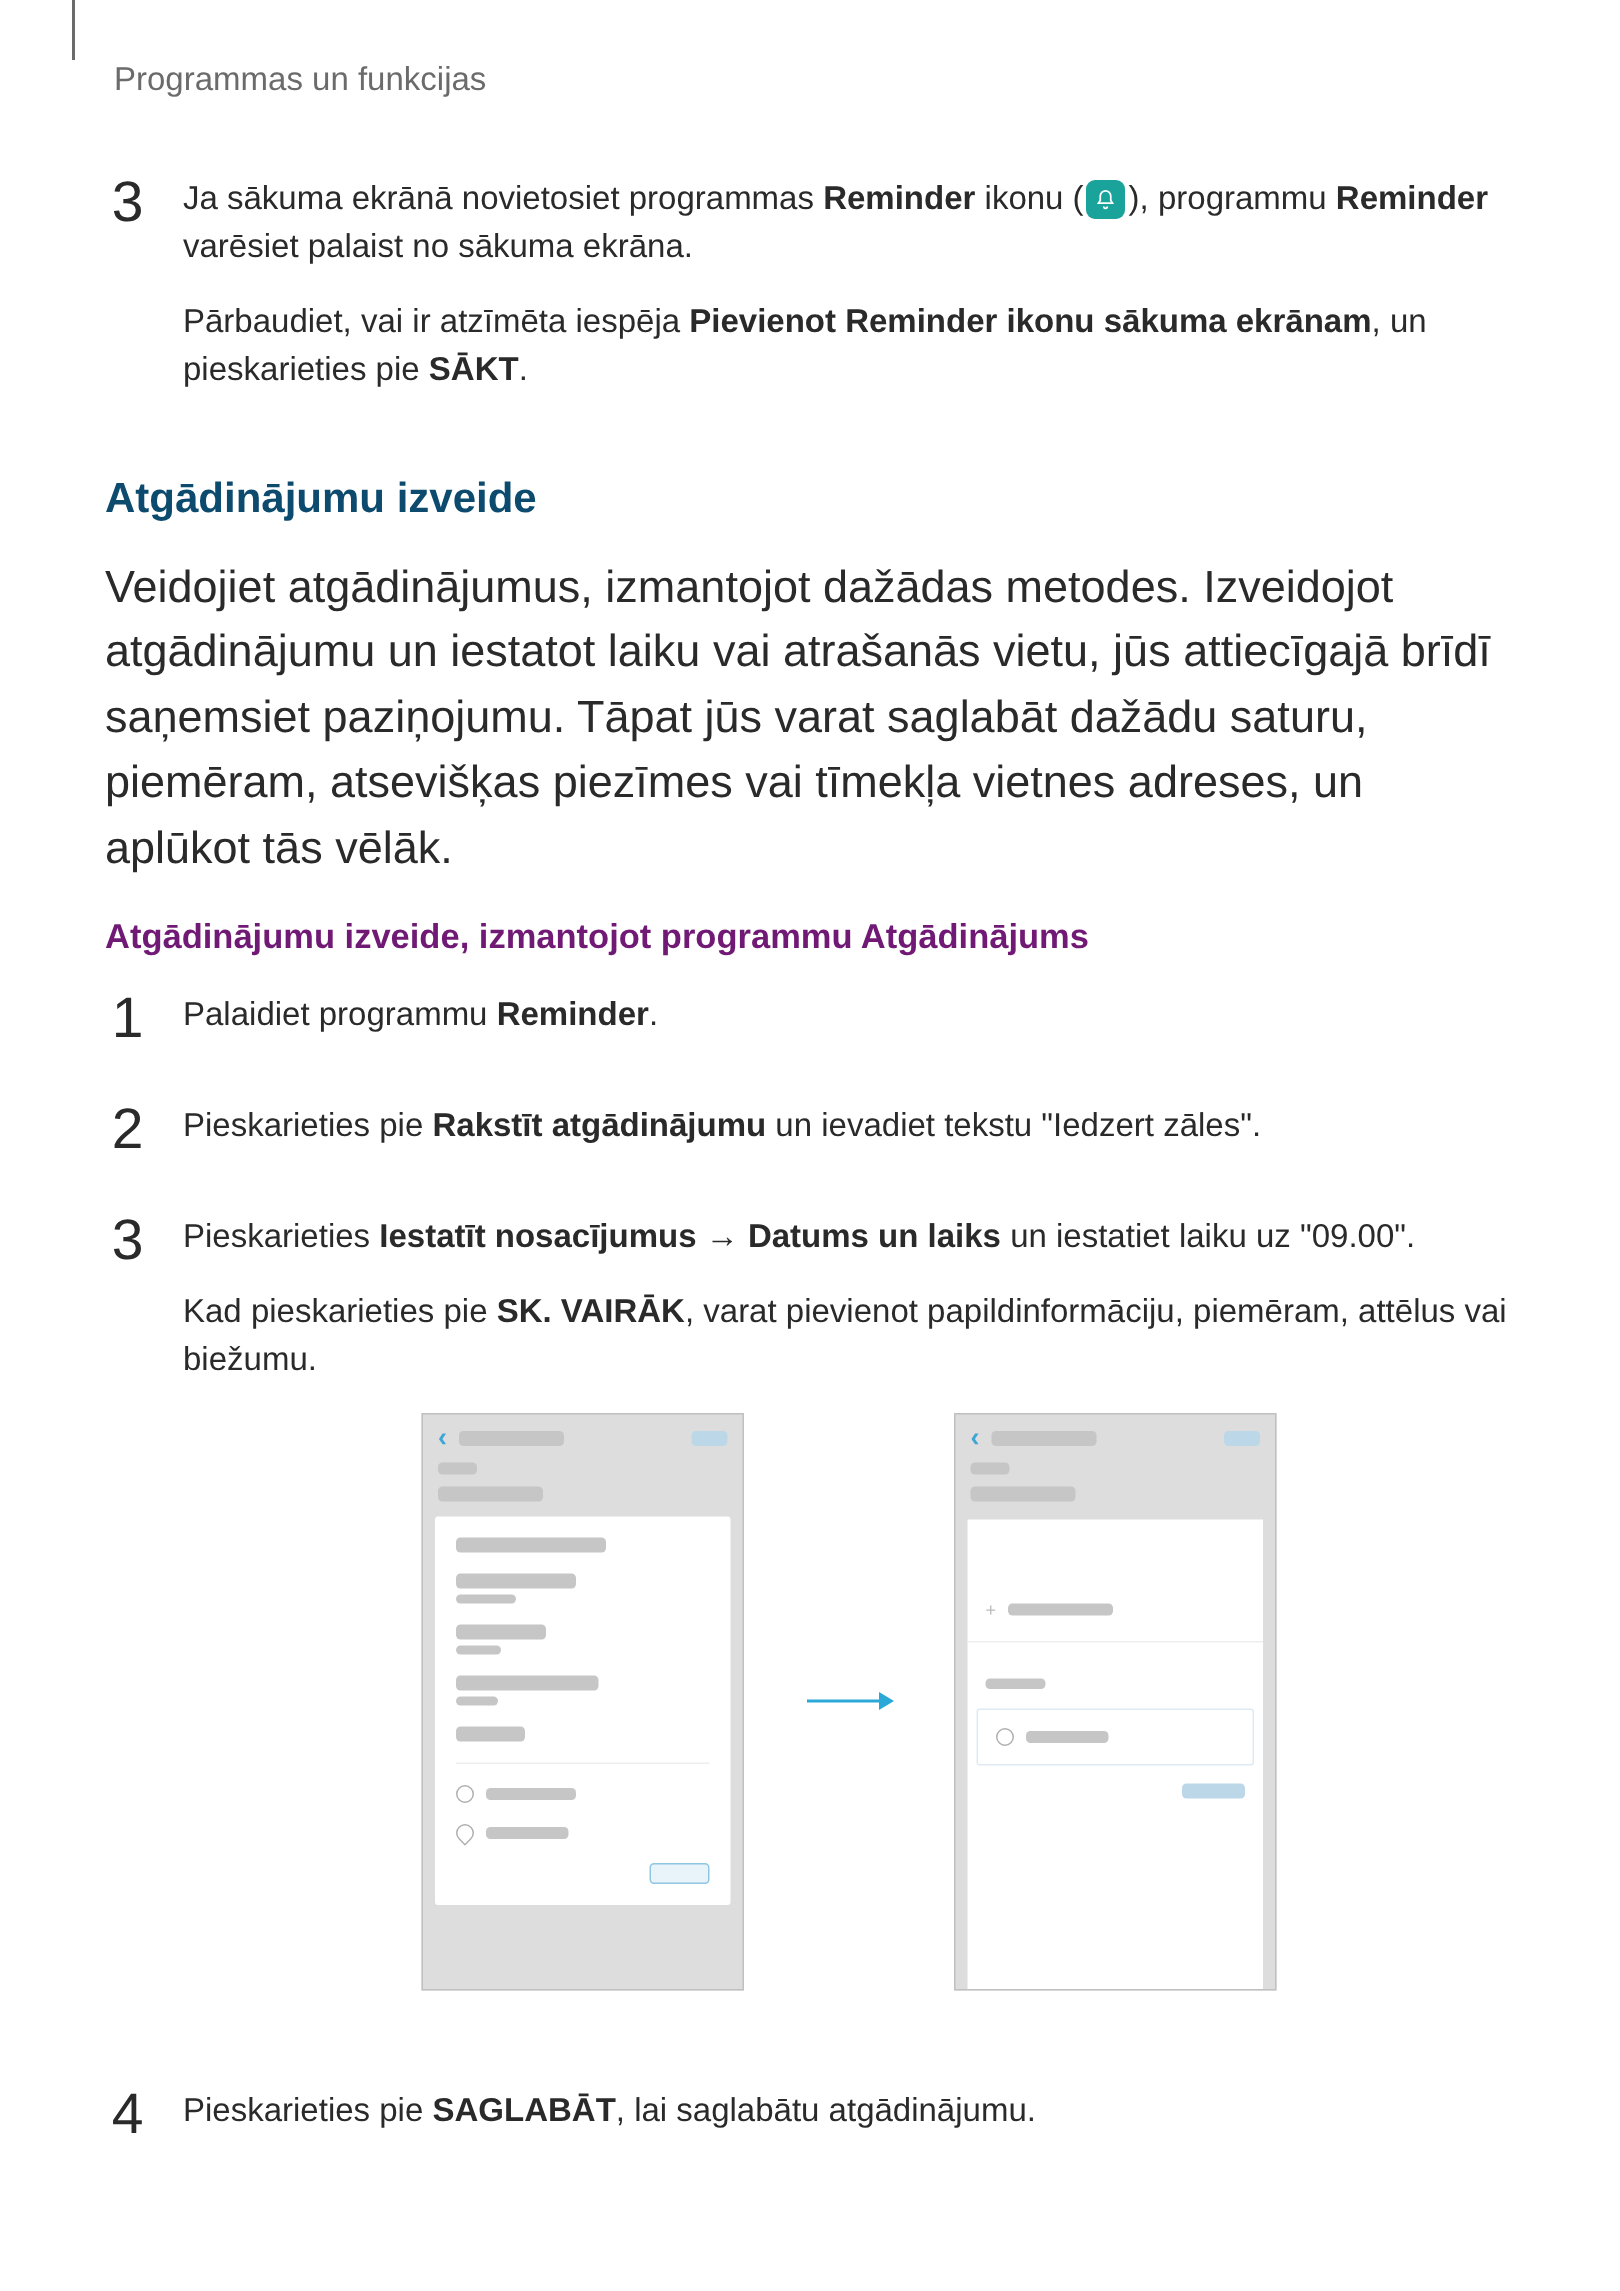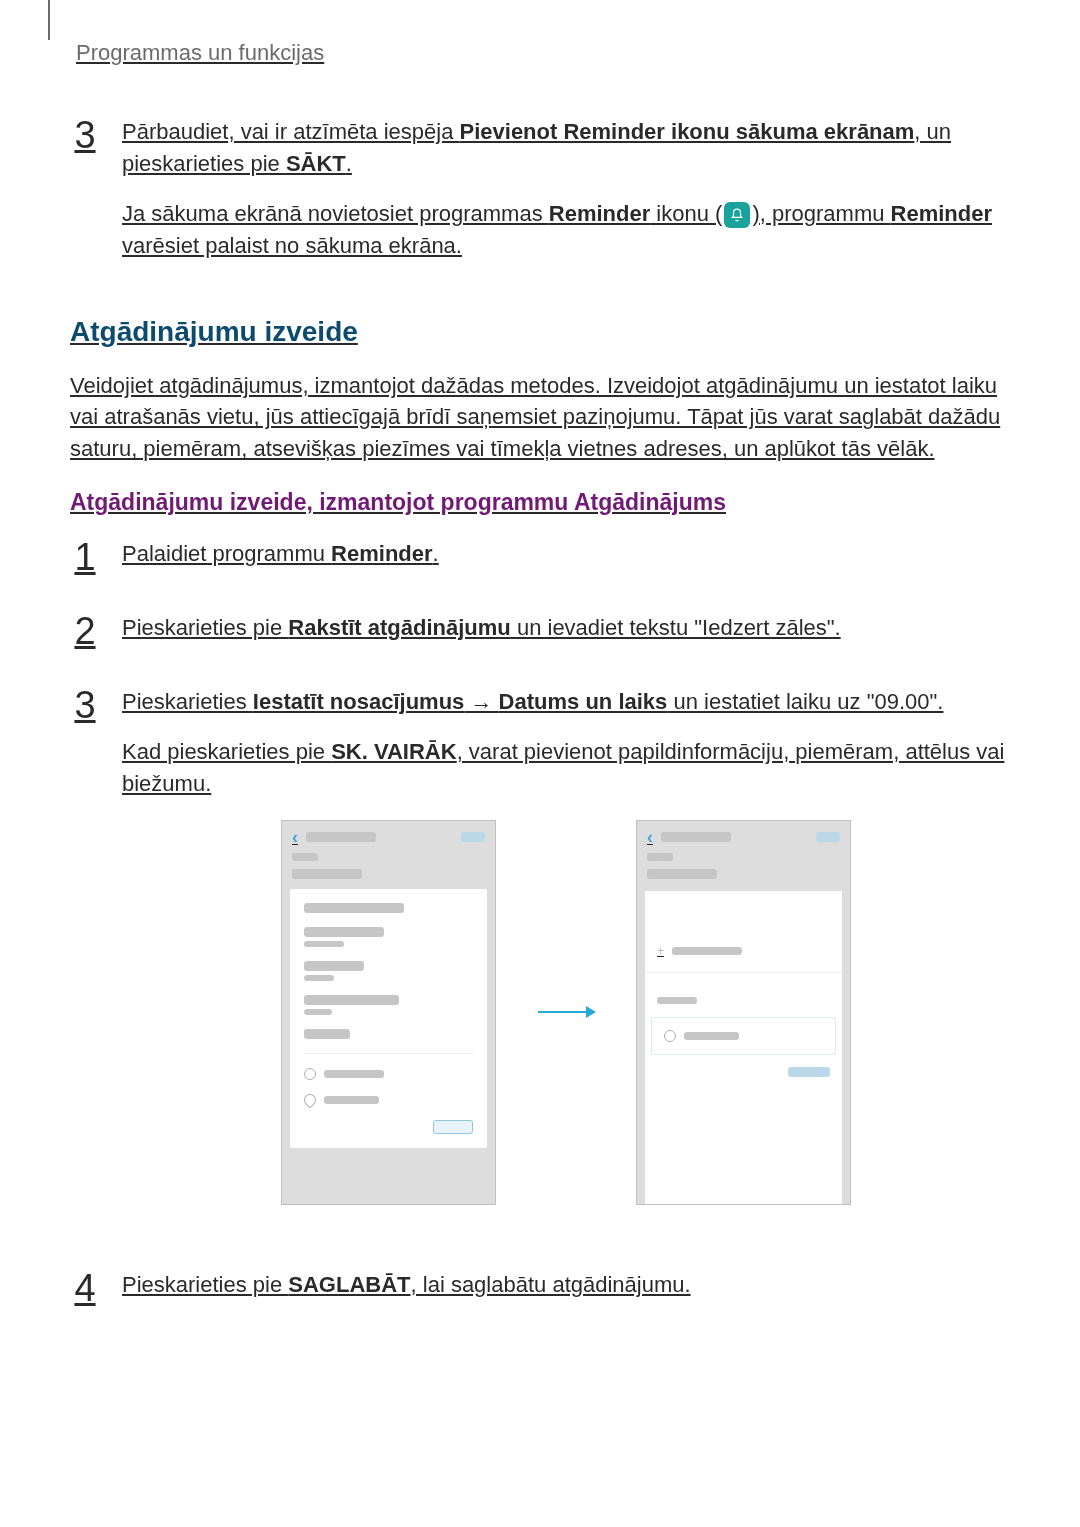--- a/index.html
+++ b/index.html
@@ -2,21 +2,20 @@
 <html><head>
 <meta charset="utf-8">
 <style>
   * { margin: 0; padding: 0; box-sizing: border-box; }
   html, body { width: 1080px; background: #fff; font-family: Arial, Helvetica, sans-serif; color: #2a2a2a; }
   .page {
     width: 1080px;
     height: 1527px;
     position: relative;
     padding: 40px 70px 40px 70px;
-    text-decoration: underline;
   }
   .left-rule {
     position: absolute;
     left: 48px;
     top: 0;
     width: 2px;
     height: 40px;
     background: #6b6b6b;
   }
   .header {
@@ -58,21 +57,21 @@
     margin: 0 2px;
   }
   .reminder-badge svg { width: 14px; height: 14px; }
   .h2 {
     font-size: 28px;
     font-weight: 700;
     color: #0c4a6e;
     margin: 36px 0 22px 0;
   }
   .body-p {
-    font-size: 22px;
+    font-size: 30px;
     line-height: 1.45;
     margin-bottom: 24px;
   }
   .h3 {
     font-size: 23px;
     font-weight: 700;
     color: #701a75;
     margin: 6px 0 22px 0;
   }
   .arrow-sym { font-weight: 700; }
@@ -155,30 +154,30 @@
   <div class="left-rule"></div>
 
   <div class="header">
     <span>Programmas un funkcijas</span>
   </div>
 
   <div class="step">
     <div class="step-num">3</div>
     <div class="step-body">
       <p>
-        <span>Pārbaudiet, vai ir atzīmēta iespēja </span><span class="bold">Pievienot Reminder ikonu sākuma ekrānam</span><span>, un pieskarieties pie </span><span class="bold">SĀKT</span><span>.</span>
-      </p>
-      <p>
         <span>Ja sākuma ekrānā novietosiet programmas </span><span class="bold">Reminder</span><span> ikonu (</span><span class="reminder-badge">
           <svg viewBox="0 0 24 24" fill="none" stroke="#fff" stroke-width="2">
             <path d="M6 8a6 6 0 1 1 12 0v5l2 3H4l2-3V8z"></path>
             <path d="M10 20a2 2 0 0 0 4 0"></path>
           </svg>
         </span><span>), programmu </span><span class="bold">Reminder</span><span> varēsiet palaist no sākuma ekrāna.</span>
       </p>
+      <p>
+        <span>Pārbaudiet, vai ir atzīmēta iespēja </span><span class="bold">Pievienot Reminder ikonu sākuma ekrānam</span><span>, un pieskarieties pie </span><span class="bold">SĀKT</span><span>.</span>
+      </p>
     </div>
   </div>
 
   <h2 class="h2">Atgādinājumu izveide</h2>
   <p class="body-p">Veidojiet atgādinājumus, izmantojot dažādas metodes. Izveidojot atgādinājumu un iestatot laiku vai atrašanās vietu, jūs attiecīgajā brīdī saņemsiet paziņojumu. Tāpat jūs varat saglabāt dažādu saturu, piemēram, atsevišķas piezīmes vai tīmekļa vietnes adreses, un aplūkot tās vēlāk.</p>
 
   <h3 class="h3">Atgādinājumu izveide, izmantojot programmu Atgādinājums</h3>
 
   <div class="step">
     <div class="step-num">1</div>

